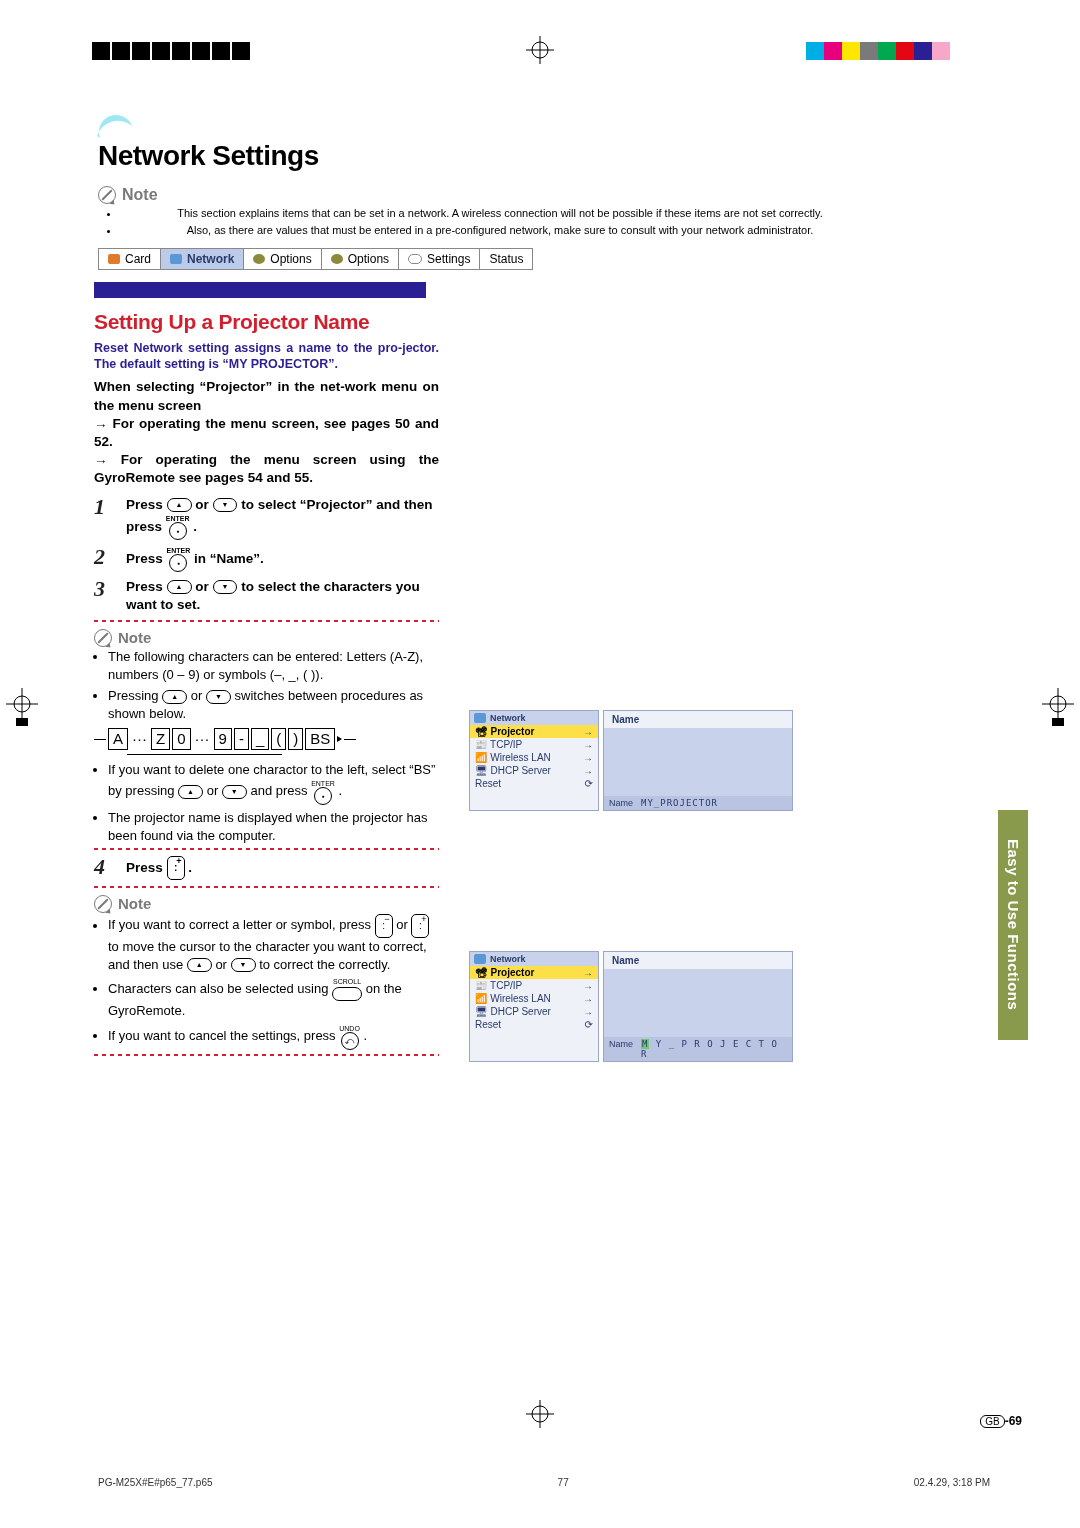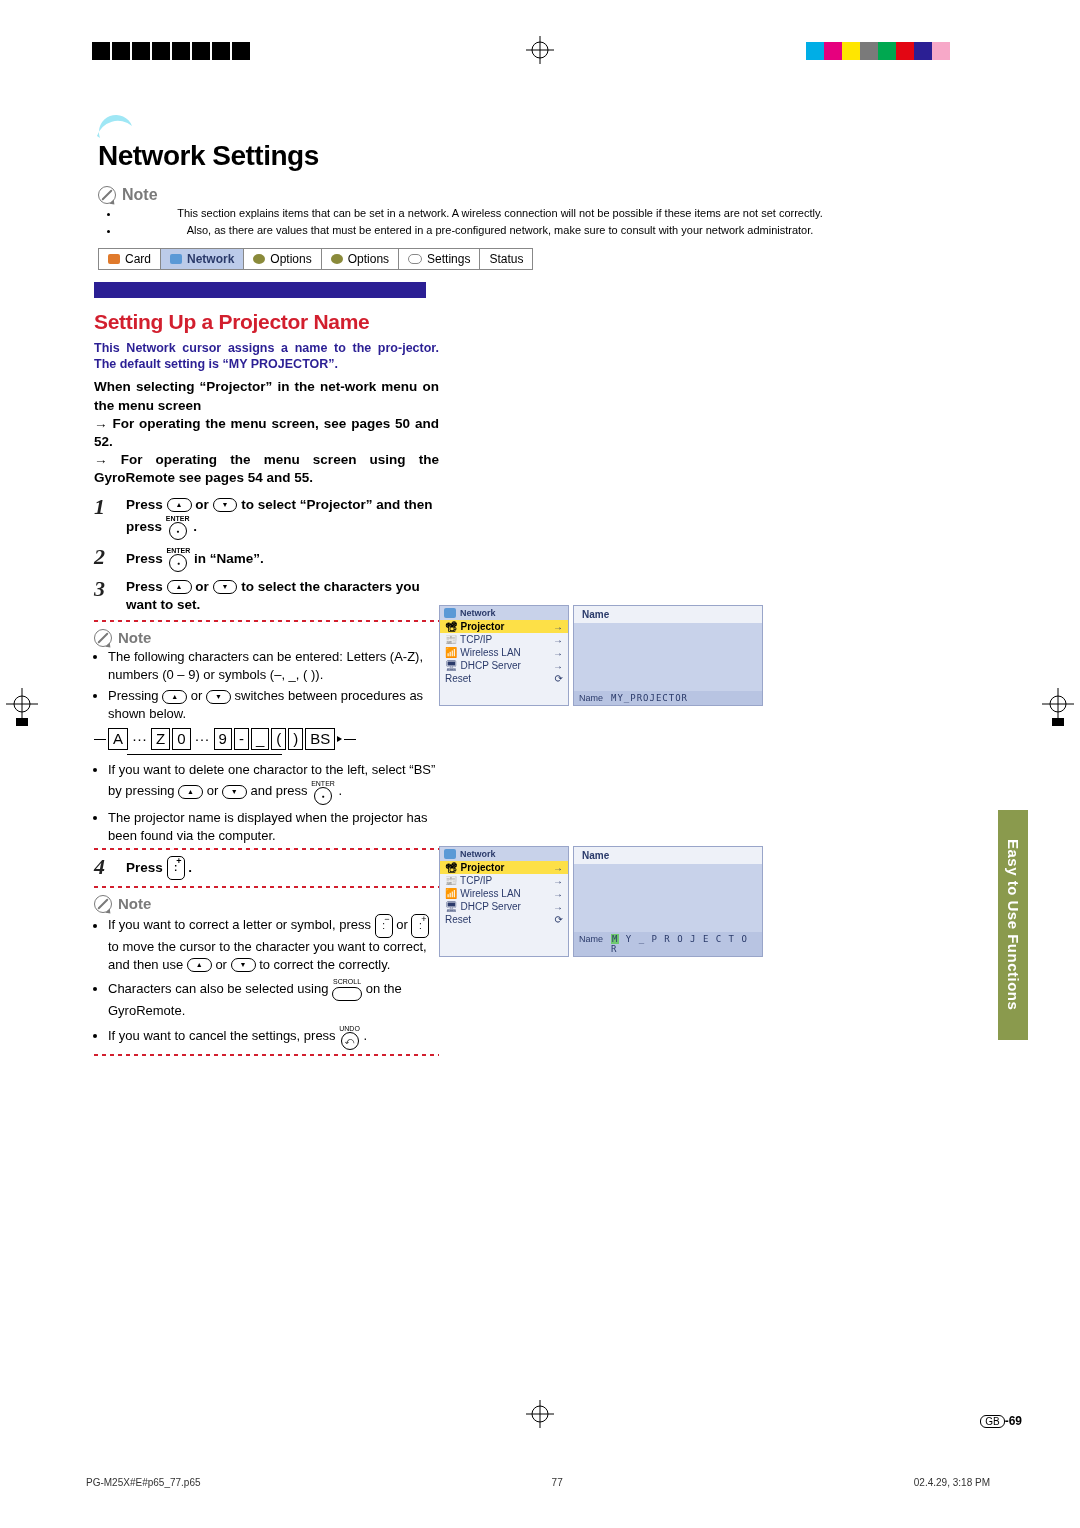--- a/index.html
+++ b/index.html
@@ -34,21 +34,21 @@
   .intro-list li { margin-bottom: 2px; }
 
   
   .menubar { display: flex; margin: 10px 0 12px 74px; border: 1px solid #888; width: fit-content; font-size: 12px; }
   .menubar > div { display: flex; align-items: center; gap: 5px; padding: 3px 9px; border-right: 1px solid #888; }
   .menubar > div:last-child { border-right: none; }
   .menubar .selected { background: #bccbe9; font-weight: bold; color: #2a3a6a;}
 
   .bluebar { height: 16px; background: #2b1f94; width: 332px; margin: 10px 0 12px 70px; }
 
-  .two-col { display: flex; margin-left: 70px; align-items: center; }
+  .two-col { display: flex; gap: 30px; margin-left: 70px; align-items: flex-end; }
   .left-col { width: 345px; font-size: 13.5px; line-height: 1.35; }
   .right-col { flex: 1; padding-top: 190px; display:flex; flex-direction:column; gap: 140px; }
 
   .section-title { color:#d21f2e; font-weight:bold; font-size:21px; letter-spacing:-0.3px; margin-bottom:6px; line-height:1.15;}
   .lead-blue { color:#2b1f94; font-weight:bold; font-size:12.5px; line-height:1.3; margin-bottom:6px; text-align:justify;}
   .para-bold { font-weight:bold; margin-bottom:8px; text-align:justify;}
   .para-bold .arrow, .arrow { font-family:Arial; }
 
   .steps { margin-top:6px; }
   .step { display:flex; gap:10px; margin-bottom:6px; }
@@ -93,21 +93,21 @@
   .shot-row.sel { background:#fde047; color:#000; font-weight:bold;}
   .shot-arrow { color:#2a3a6a;}
   .shot-strip { background:#c8d2ea; height:68px;}
   .shot-footer { background:#b8c4e2; display:flex; padding:2px 5px; font-size:9px; color:#2a3a6a; gap:8px;}
   .shot-footer .fname { font-family: monospace; letter-spacing:1px;}
   .shot-right-body { background:#eef1f8; padding:3px 8px; color:#2a3a6a; font-weight:bold; font-size:10px;}
 
   
   .pagefoot { position:absolute; bottom:100px; right:58px; font-size:12px;}
   .pagefoot .gb { border:1px solid #000; border-radius:6px; padding:0 4px; font-size:10px;}
-  .printfoot { position:absolute; bottom:40px; left:86px; right:90px; display:flex; justify-content:space-between; font-size:10px; color:#333;}
+  .printfoot { position:absolute; bottom:40px; left:98px; right:90px; display:flex; justify-content:space-between; font-size:10px; color:#333;}
 
   .micro-icon { width:12px; height:10px; background:#e07a2c; border-radius:2px; display:inline-block;}
   .micro-icon.net { background:#5a99d6;}
   .micro-icon.opt { background:#8a8a3a; border-radius:50%;}
   .micro-icon.lang { background:none; border:1px solid #888; border-radius:6px; width:14px;}
 </style>
 </head>
 <body>
 
 <div class="page">
@@ -204,21 +204,21 @@
     <div>
         <span>Status</span>
       </div>
   </div>
 
   <div class="bluebar"></div>
 
   <div class="two-col">
     <div class="left-col">
       <div class="section-title">Setting Up a Projector Name</div>
-      <div class="lead-blue">This Network cursor assigns a name to the pro-jector. The default setting is “MY PROJECTOR”.</div>
+      <div class="lead-blue">Reset Network setting assigns a name to the pro-jector. The default setting is “MY PROJECTOR”.</div>
       <div class="para-bold">
         <span>When selecting “Projector” in the net-work menu on the menu screen</span><br>
         <span class="arrow">→ </span><span>For operating the menu screen, see pages 50 and 52.</span><br>
         <span class="arrow">→ </span><span>For operating the menu screen using the GyroRemote see pages 54 and 55.</span>
       </div>
 
       <div class="steps">
         <div class="step">
           <div class="stepnum">1</div>
           <div class="steptext">

